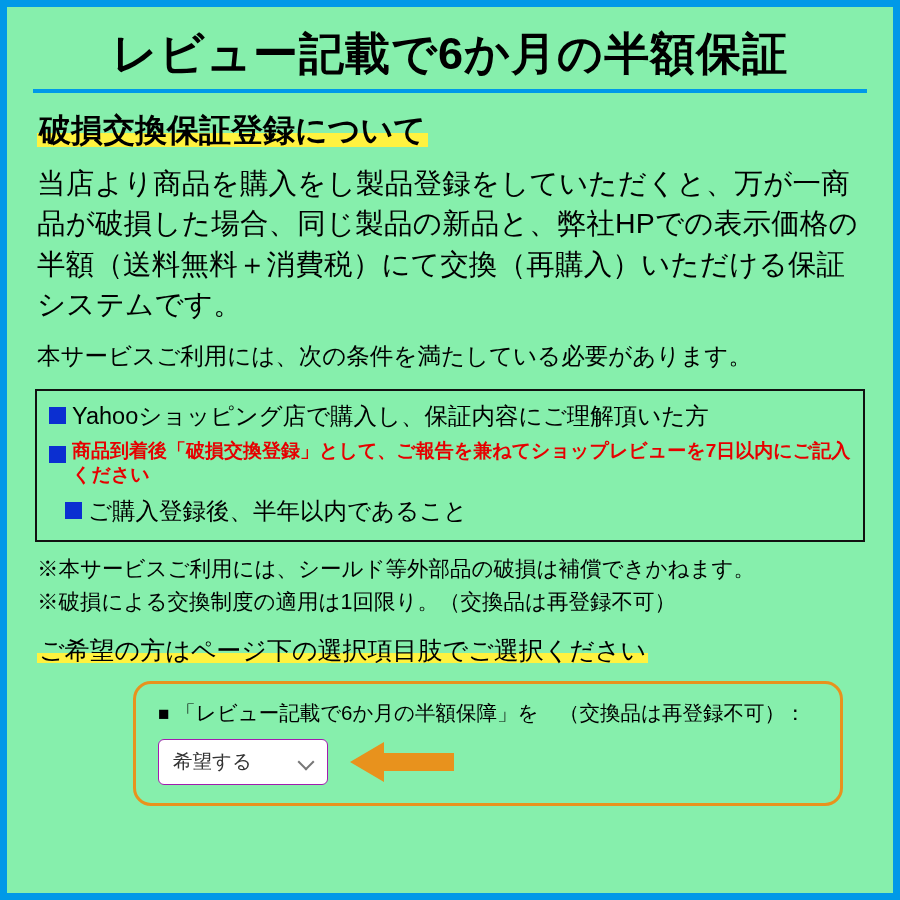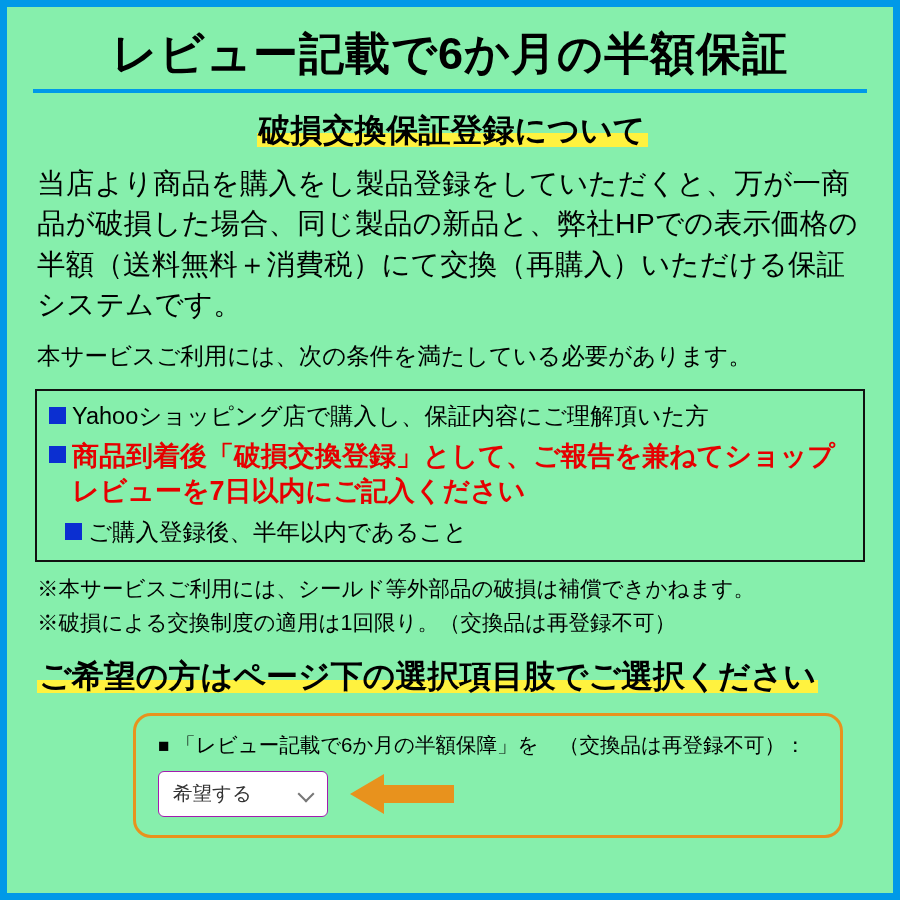--- a/index.html
+++ b/index.html
@@ -39,21 +39,20 @@
     margin: 0 0 18px 0;
     white-space: nowrap;
   }
 
   
   .heading {
     font-size: 32px;
     font-weight: bold;
     margin: 18px 0 14px 4px;
     line-height: 1.2;
-    text-align: center;
   }
   .heading .hl {
     background: linear-gradient(transparent 58%, #fff23f 58%, #fff23f 96%, transparent 96%);
     padding: 0 2px;
   }
 
   
   .para {
     font-size: 28.5px;
     line-height: 1.42;
@@ -81,41 +80,41 @@
   }
   .cond-item:last-child { margin-bottom: 0; padding-left: 16px; }
   .sq {
     flex: 0 0 auto;
     width: 17px;
     height: 17px;
     background: #0b2fd1;
     margin: 6px 6px 0 0;
   }
   .cond-item.big {
-    font-size: 27px;
+    font-size: 19px;
     font-weight: bold;
     color: #e60000;
     line-height: 1.3;
     margin: 6px 0 8px 0;
   }
   .cond-item.big .sq { margin-top: 7px; }
   .cond-text { flex: 1 1 auto; }
 
   
   .small {
     font-size: 21.5px;
     line-height: 1.45;
     margin: 0 0 2px 4px;
     letter-spacing: 0;
   }
 
   
   .prompt {
-    font-size: 32px;
-    font-weight: bold;
+    font-size: 25px;
+    font-weight: normal;
     margin: 16px 0 14px 4px;
   }
   .prompt .hl {
     background: linear-gradient(transparent 60%, #fff23f 60%, #fff23f 97%, transparent 97%);
     padding: 0 2px;
   }
 
   
   .opt-box {
     border: 3px solid #e8921d;

